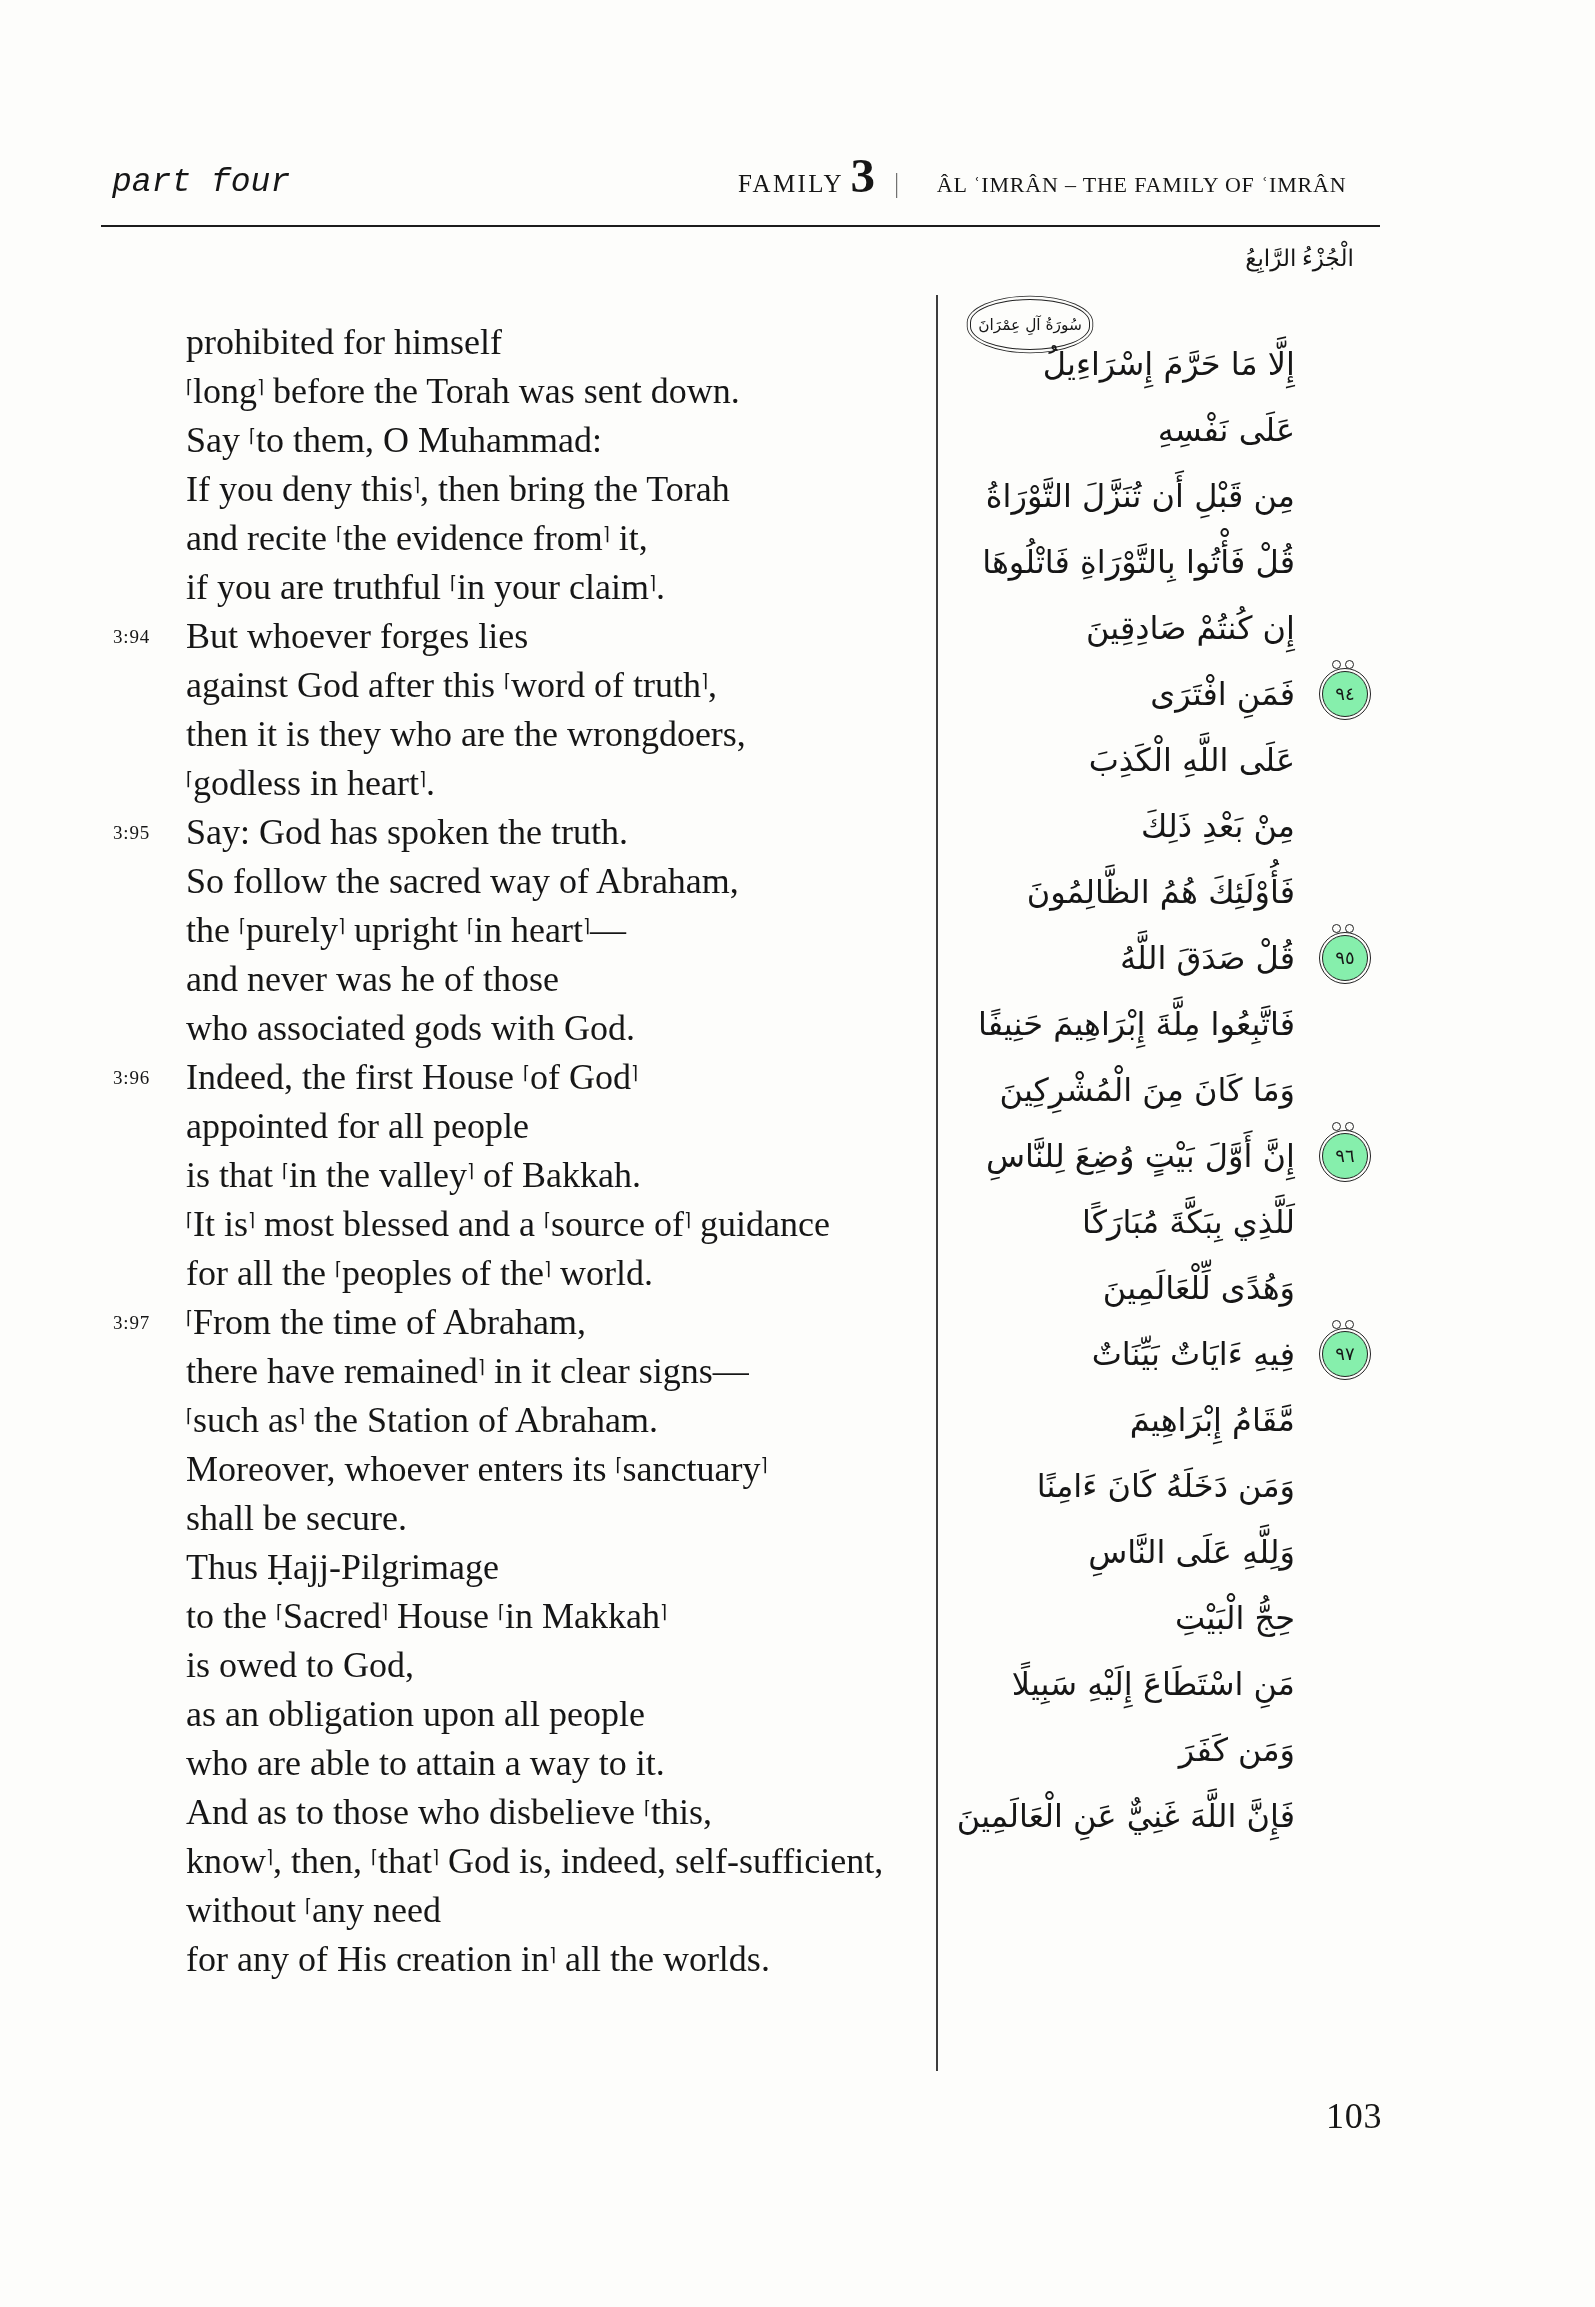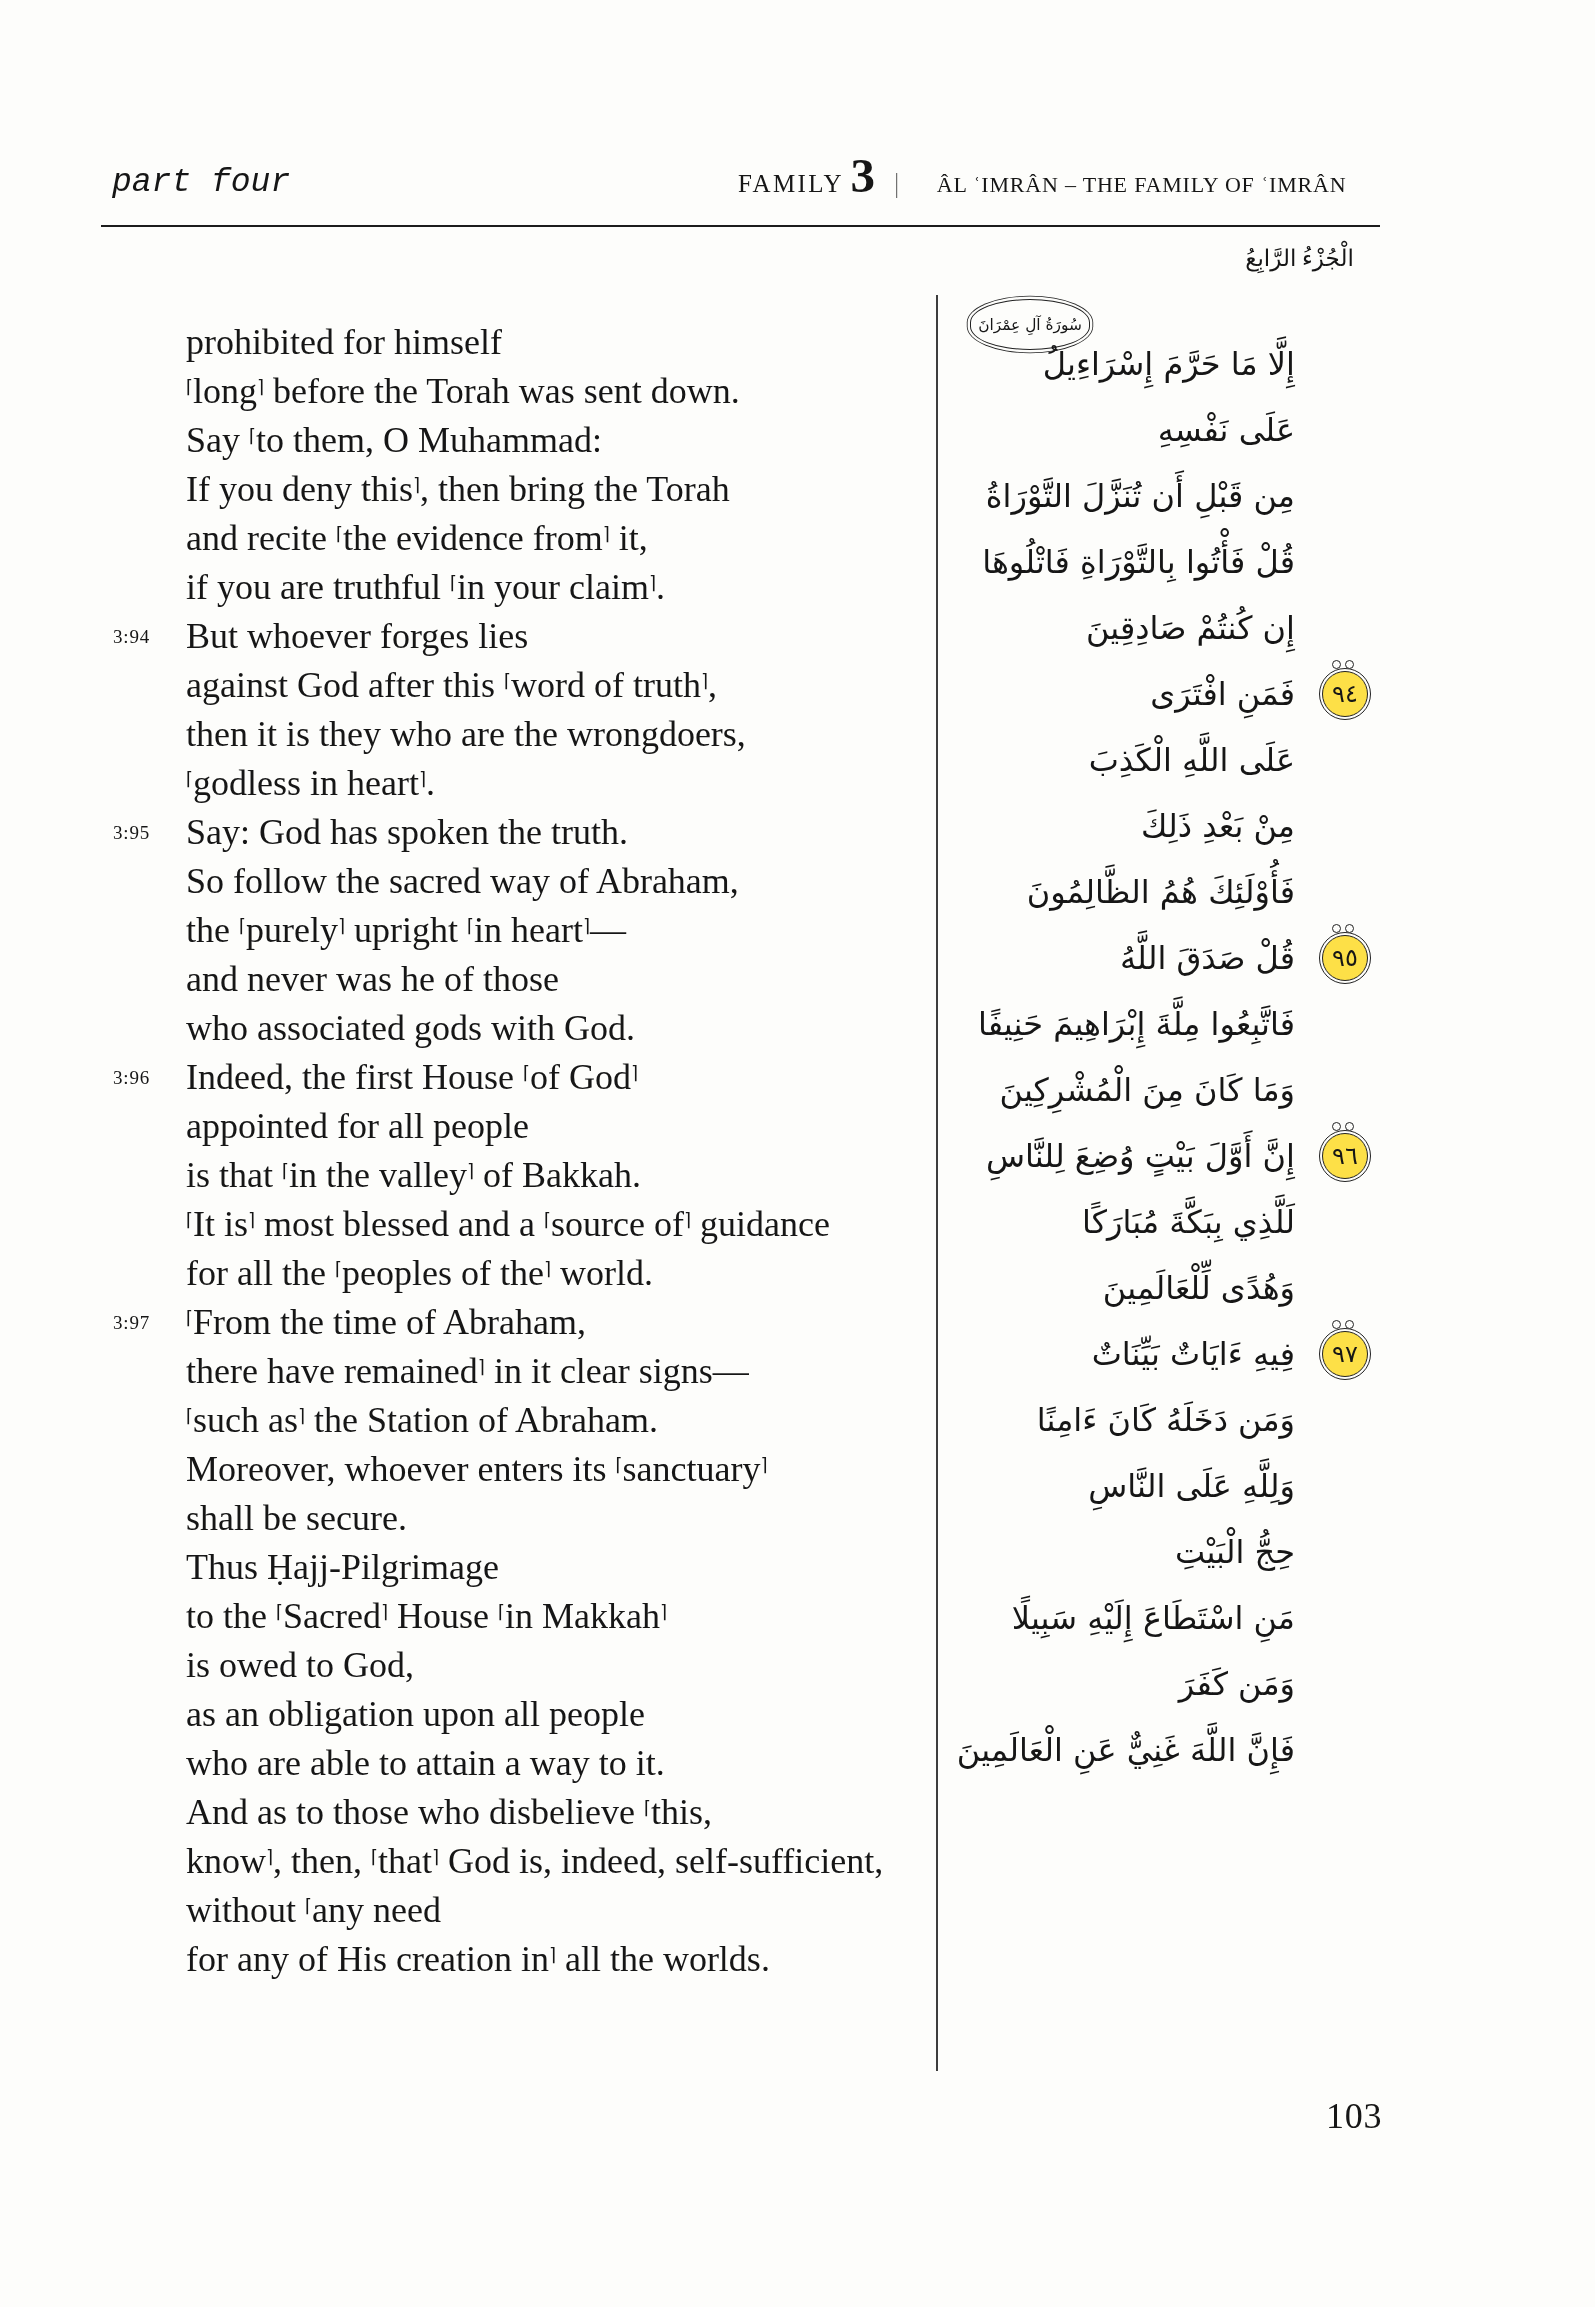--- a/index.html
+++ b/index.html
@@ -69,23 +69,23 @@
     direction:rtl;text-align:right;
   }
   .aline{
     position:relative;height:66px;line-height:66px;white-space:nowrap;
   }
   .medallion{
     position:absolute;right:-73px;top:50%;
     width:44px;height:44px;margin-top:-23.5px;
     border:1.6px solid #222;border-radius:50%;
     outline:1.6px solid #222;outline-offset:2.4px;
-    background:#fde047;
+    background:#86efac;
     display:flex;align-items:center;justify-content:center;
-    font-size:24px;line-height:1;
+    font-size:18px;line-height:1;
   }
   .medallion::before,.medallion::after{
     content:"";position:absolute;top:-12px;width:7.3px;height:7.3px;
     border:1.6px solid #222;border-radius:50%;background:#fdfdfb;
   }
   .medallion::before{left:9px;}
   .medallion::after{left:22px;}
   
   .page-number{
     position:absolute;left:1326px;top:2095px;
@@ -158,20 +158,21 @@
     <div class="aline"><span>عَلَى اللَّهِ الْكَذِبَ</span></div>
     <div class="aline"><span>مِنْ بَعْدِ ذَلِكَ</span></div>
     <div class="aline"><span>فَأُوْلَئِكَ هُمُ الظَّالِمُونَ</span></div>
     <div class="aline"><span>قُلْ صَدَقَ اللَّهُ</span><span class="medallion">٩٥</span></div>
     <div class="aline"><span>فَاتَّبِعُوا مِلَّةَ إِبْرَاهِيمَ حَنِيفًا</span></div>
     <div class="aline"><span>وَمَا كَانَ مِنَ الْمُشْرِكِينَ</span></div>
     <div class="aline"><span>إِنَّ أَوَّلَ بَيْتٍ وُضِعَ لِلنَّاسِ</span><span class="medallion">٩٦</span></div>
     <div class="aline"><span>لَلَّذِي بِبَكَّةَ مُبَارَكًا</span></div>
     <div class="aline"><span>وَهُدًى لِّلْعَالَمِينَ</span></div>
     <div class="aline"><span>فِيهِ ءَايَاتٌ بَيِّنَاتٌ</span><span class="medallion">٩٧</span></div>
+    <div class="aline"><span>مَّقَامُ إِبْرَاهِيمَ</span></div>
     <div class="aline"><span>وَمَن دَخَلَهُ كَانَ ءَامِنًا</span></div>
     <div class="aline"><span>وَلِلَّهِ عَلَى النَّاسِ</span></div>
     <div class="aline"><span>حِجُّ الْبَيْتِ</span></div>
     <div class="aline"><span>مَنِ اسْتَطَاعَ إِلَيْهِ سَبِيلًا</span></div>
     <div class="aline"><span>وَمَن كَفَرَ</span></div>
     <div class="aline"><span>فَإِنَّ اللَّهَ غَنِيٌّ عَنِ الْعَالَمِينَ</span></div>
   </div>
 
 <div class="page-number">103</div>
 

